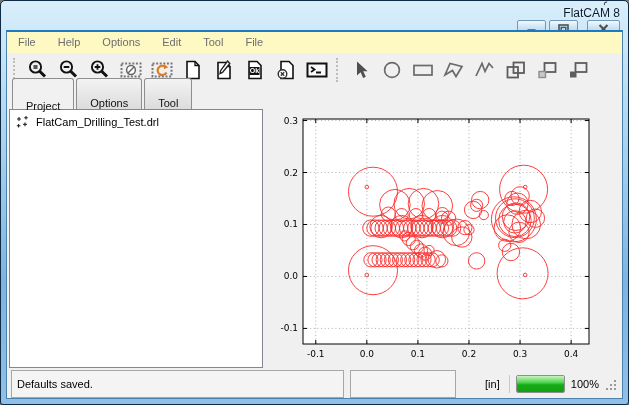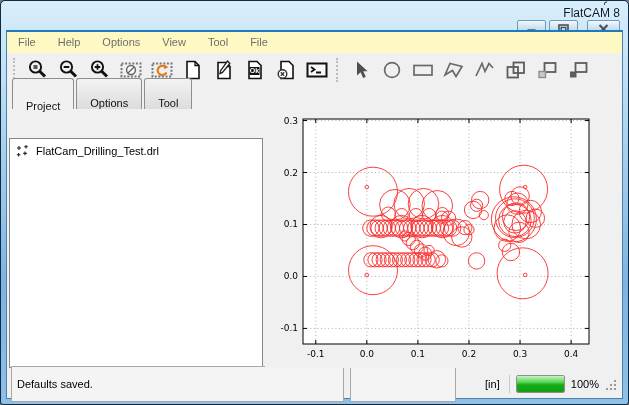--- a/index.html
+++ b/index.html
@@ -26,27 +26,27 @@
   .tb-btn{width:27px;height:27px;display:flex;align-items:center;justify-content:center;margin:0 2px;}
   .tb-btn svg{display:block;}
   
   .tabbar{height:23px;display:flex;align-items:flex-end;padding-left:5px;}
   .tab{font-size:11px;color:#111;padding:15px 13px;height:19px;line-height:19px;
     border:1px solid #8e8e8e;border-bottom:none;border-radius:3px 3px 0 0;
     background:linear-gradient(180deg,#f3f3f3,#dcdcdc);margin-right:2px;}
   .tab.active{height:23px;line-height:24px;background:#f1f1f1;position:relative;z-index:2;}
   
   .main{flex:1;display:flex;padding:0 2px 2px 2px;min-height:0;}
-  .tree{width:254px;background:#fff;border:1px solid #828790;overflow:hidden;margin-top:29px;}
+  .tree{width:254px;background:#fff;border:1px solid #828790;overflow:hidden;}
   .tree-item{display:flex;align-items:center;gap:7px;padding:5px 4px 3px 6px;font-size:11px;color:#000;}
   .canvas{flex:1;position:relative;margin-left:2px;background:#f0f0f0;}
   .canvas svg{position:absolute;left:0;top:0;}
   
   .statusbar{height:28px;display:flex;align-items:center;padding:0 4px;gap:6px;background:#f0f0f0;}
-  .sb-field{height:36px;border:1px solid #a7a7a7;background:#f4f4f4;font-size:11px;color:#000;
+  .sb-field{height:28px;border:1px solid #a7a7a7;background:#f4f4f4;font-size:11px;color:#000;
     display:flex;align-items:center;padding:12px 5px;}
   .sb-field.msg{width:352px;}
   .sb-field.coords{width:112px;}
   .sb-units{font-size:11px;color:#000;padding:0 3px;margin-left:20px;}
   .sb-sep{width:1px;height:18px;background:#c9c9c9;}
   .progress{width:52px;height:18px;border:1px solid #8f8f8f;border-radius:2px;overflow:hidden;background:#e8e8e8;}
   .progress-fill{height:100%;background:linear-gradient(180deg,#c8f4c0,#52d452 40%,#17ab17 55%,#11a011);}
   .sb-pct{font-size:11px;color:#000;}
   .grip{margin-left:auto;align-self:flex-end;padding:0 1px 3px 0;}
 </style>
@@ -81,21 +81,21 @@
       </div>
     </div>
   </div>
 
   <div class="content">
 
     <div class="menubar">
       <span class="menu-item">File</span>
       <span class="menu-item">Help</span>
       <span class="menu-item">Options</span>
-      <span class="menu-item">View</span>
+      <span class="menu-item">Edit</span>
       <span class="menu-item">Tool</span>
       <span class="menu-item">File</span>
     </div>
 
     <div class="toolbar">
       <div class="tb-handle"></div>
 
       <div class="tb-btn">
         <svg width="22" height="22" viewBox="0 0 22 22">
             <circle cx="8.5" cy="8" r="5.6" fill="none" stroke="#111" stroke-width="1.9"></circle>

